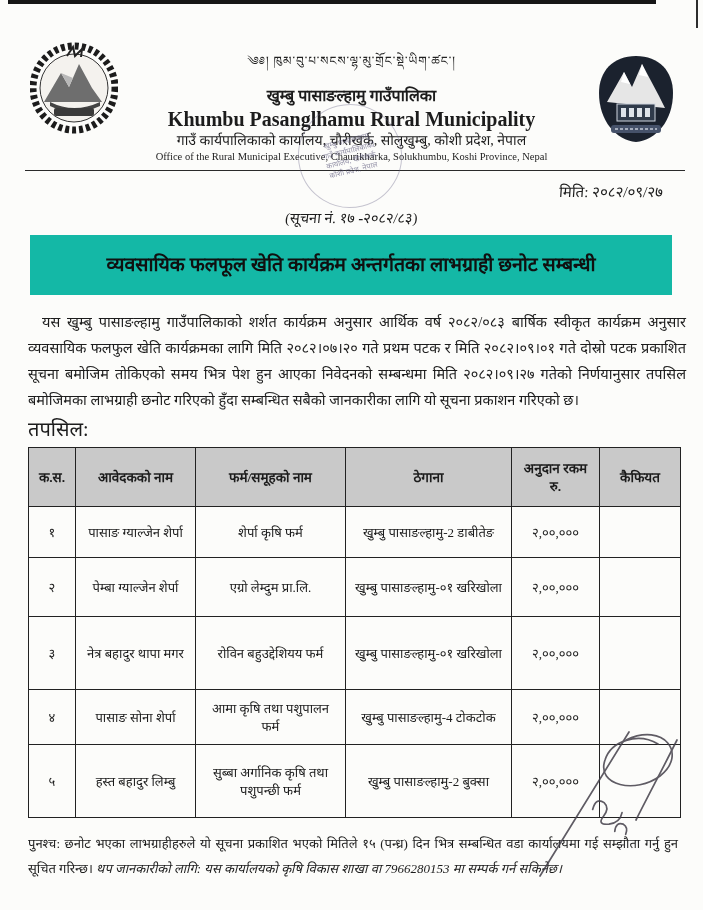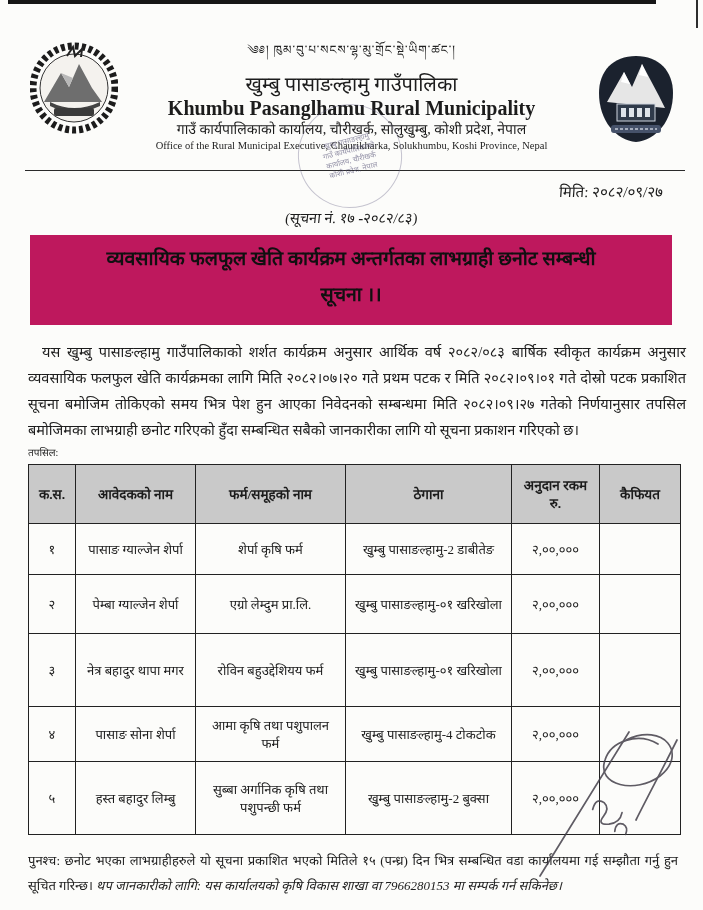--- a/index.html
+++ b/index.html
@@ -9,46 +9,46 @@
     font-family:"Liberation Serif","DejaVu Serif",serif;
   }
   
   .scan-topbar{position:absolute;top:0;left:8px;width:648px;height:4px;background:#161616;}
   .scan-rightmark{position:absolute;top:0;right:5px;width:2px;height:28px;background:#2d2d2d;}
 
   
   .letterhead{position:relative;padding-top:36px;height:120px;}
   .logo-left{position:absolute;left:30px;top:42px;width:88px;height:96px;}
   .logo-right{position:absolute;right:26px;top:54px;width:82px;height:90px;}
-  .head-center{width:470px;margin:0 auto;text-align:center;}
+  .head-center{width:470px;margin:11px auto;text-align:center;}
   .tibetan{font-size:12px;letter-spacing:1px;color:#222;}
-  .muni-np{font-size:20px;font-weight:normal;margin:1px 0 0;line-height:27px;}
+  .muni-np{font-size:16px;font-weight:bold;margin:1px 0 0;line-height:27px;}
   .muni-en{font-size:20px;font-weight:bold;margin:0;line-height:21px;}
   .addr-np{font-size:14px;line-height:19px;margin-top:1px;}
   .addr-en{font-size:10.5px;line-height:14px;}
 
   .stamp{
     position:absolute;left:298px;top:104px;width:102px;height:102px;border-radius:50%;
     border:1.5px solid rgba(100,96,132,.5);transform:rotate(-14deg);
     display:flex;flex-direction:column;align-items:center;justify-content:center;
     font-size:7.5px;line-height:10px;color:rgba(78,74,112,.85);opacity:.72;text-align:center;
     z-index:3;pointer-events:none;
   }
   .head-rule{margin:14px 18px 0 25px;border-top:1.6px solid #2a2a2a;}
 
   .date-line{margin:10px 40px 0 0;text-align:right;font-size:15px;transform:skewX(-4deg);}
   .ref-line{margin:6px 0 0;text-align:center;font-size:14.5px;transform:skewX(-6deg);}
 
   .title-box{
-    margin:8px 31px 0 30px;background:#be185d;text-align:center;
-    padding:6px 6px 12px;font-weight:bold;font-size:19.5px;line-height:36px;color:#101010;
+    margin:8px 31px 0 30px;background:#14b8a6;text-align:center;
+    padding:12px 6px 12px;font-weight:bold;font-size:19.5px;line-height:36px;color:#101010;
   }
 
   .body-par{margin:14px 17px 0 28px;font-size:14.5px;line-height:26px;text-align:justify;text-indent:14px;}
-  .tapasil{margin:2px 0 5px 28px;font-size:10px;}
+  .tapasil{margin:2px 0 5px 28px;font-size:20px;}
 
   table.beneficiary{border-collapse:collapse;margin-left:28px;width:652px;table-layout:fixed;}
   table.beneficiary th, table.beneficiary td{border:1.2px solid #222;}
   table.beneficiary th{
     background:#c9c9c9;font-size:13.5px;font-weight:bold;height:54px;
     white-space:pre-line;text-align:center;vertical-align:middle;padding:2px 4px;
   }
   table.beneficiary td{font-size:13px;text-align:center;vertical-align:middle;padding:3px 6px;}
   td.addr{text-align:left;padding-left:12px;}
   .rh1 td{height:44px}.rh2 td{height:52px}.rh3 td{height:66px}.rh4 td{height:48px}.rh5 td{height:66px}
@@ -111,21 +111,20 @@
     </div>
   </header>
 
   <div class="head-rule"></div>
 
   <div class="date-line">मिति: २०८२/०९/२७</div>
   <div class="ref-line">(सूचना नं. १७ -२०८२/८३)</div>
 
   <div class="title-box">
     <div>व्यवसायिक फलफूल खेति कार्यक्रम अन्तर्गतका लाभग्राही छनोट सम्बन्धी</div>
-    <div>सूचना ।।</div>
   </div>
 
   <p class="body-par">यस खुम्बु पासाङल्हामु गाउँपालिकाको शर्शत कार्यक्रम अनुसार आर्थिक वर्ष २०८२/०८३ बार्षिक स्वीकृत कार्यक्रम अनुसार व्यवसायिक फलफुल खेति कार्यक्रमका लागि मिति २०८२।०७।२० गते प्रथम पटक र मिति २०८२।०९।०१ गते दोस्रो पटक प्रकाशित सूचना बमोजिम तोकिएको समय भित्र पेश हुन आएका निवेदनको सम्बन्धमा मिति २०८२।०९।२७ गतेको निर्णयानुसार तपसिल बमोजिमका लाभग्राही छनोट गरिएको हुँदा सम्बन्धित सबैको जानकारीका लागि यो सूचना प्रकाशन गरिएको छ।</p>
   <div class="tapasil">तपसिल:</div>
 
   <table class="beneficiary">
     <colgroup>
       <col style="width:47px">
         <col style="width:120px">
         <col style="width:150px">

